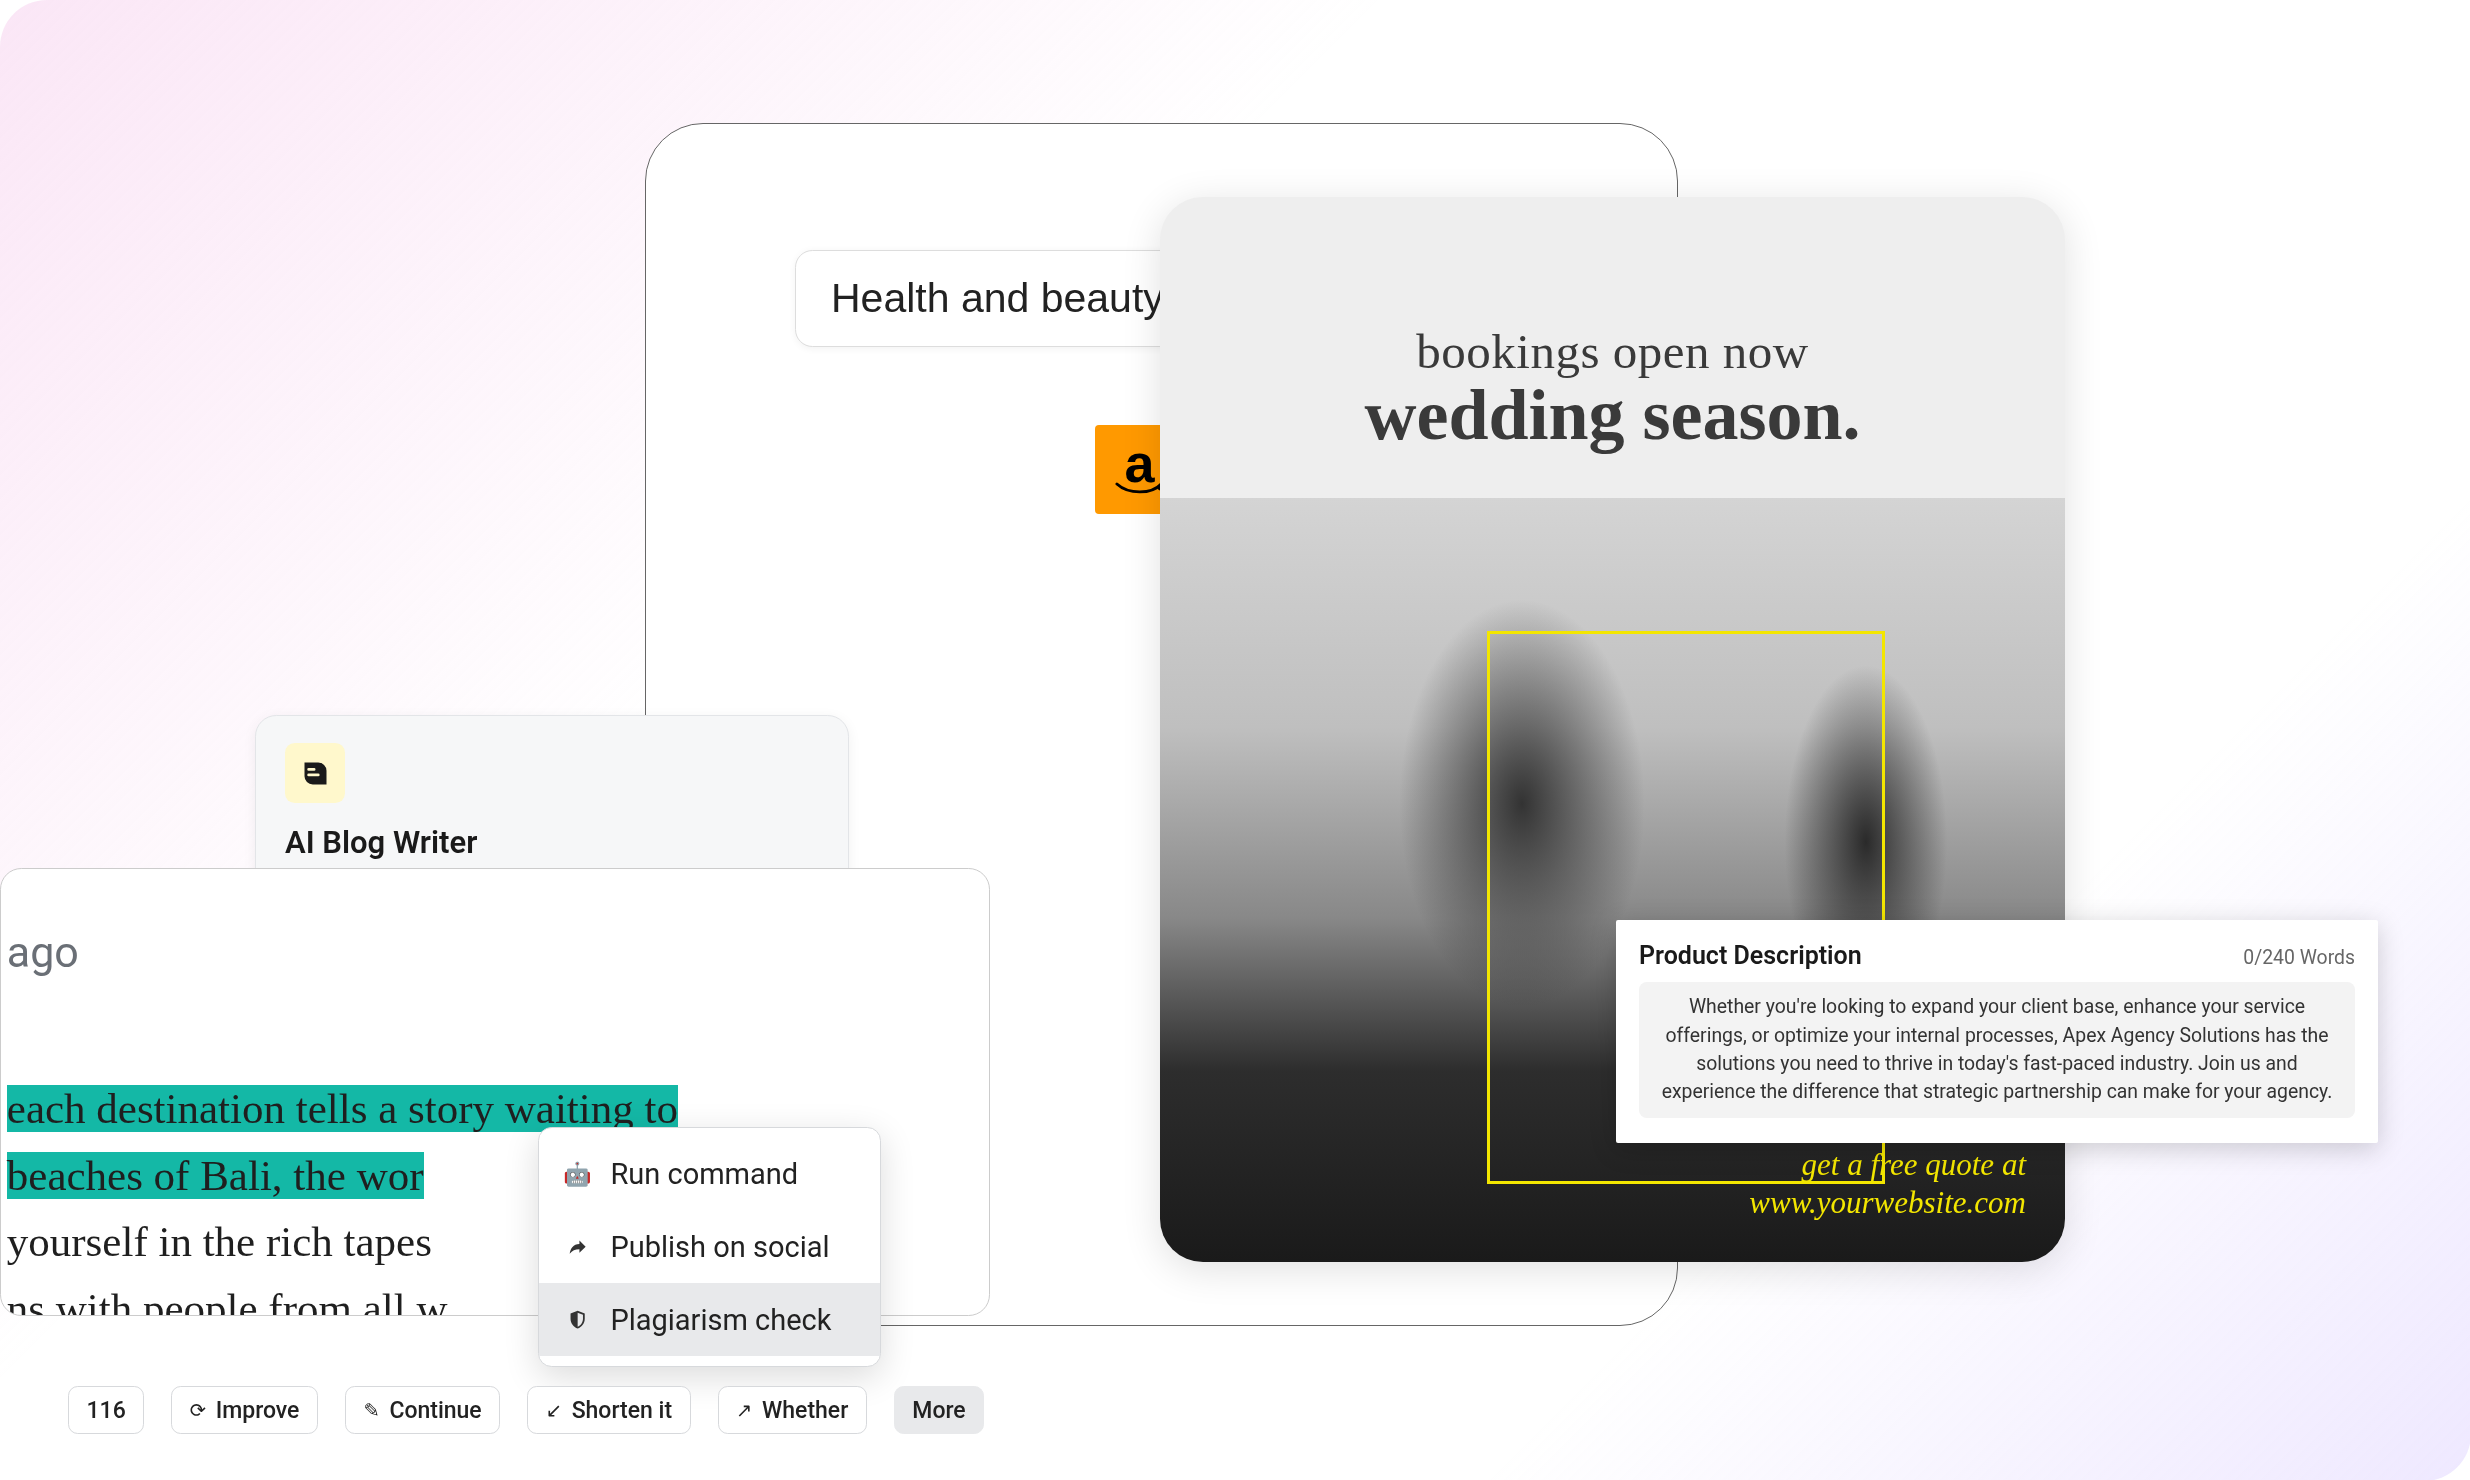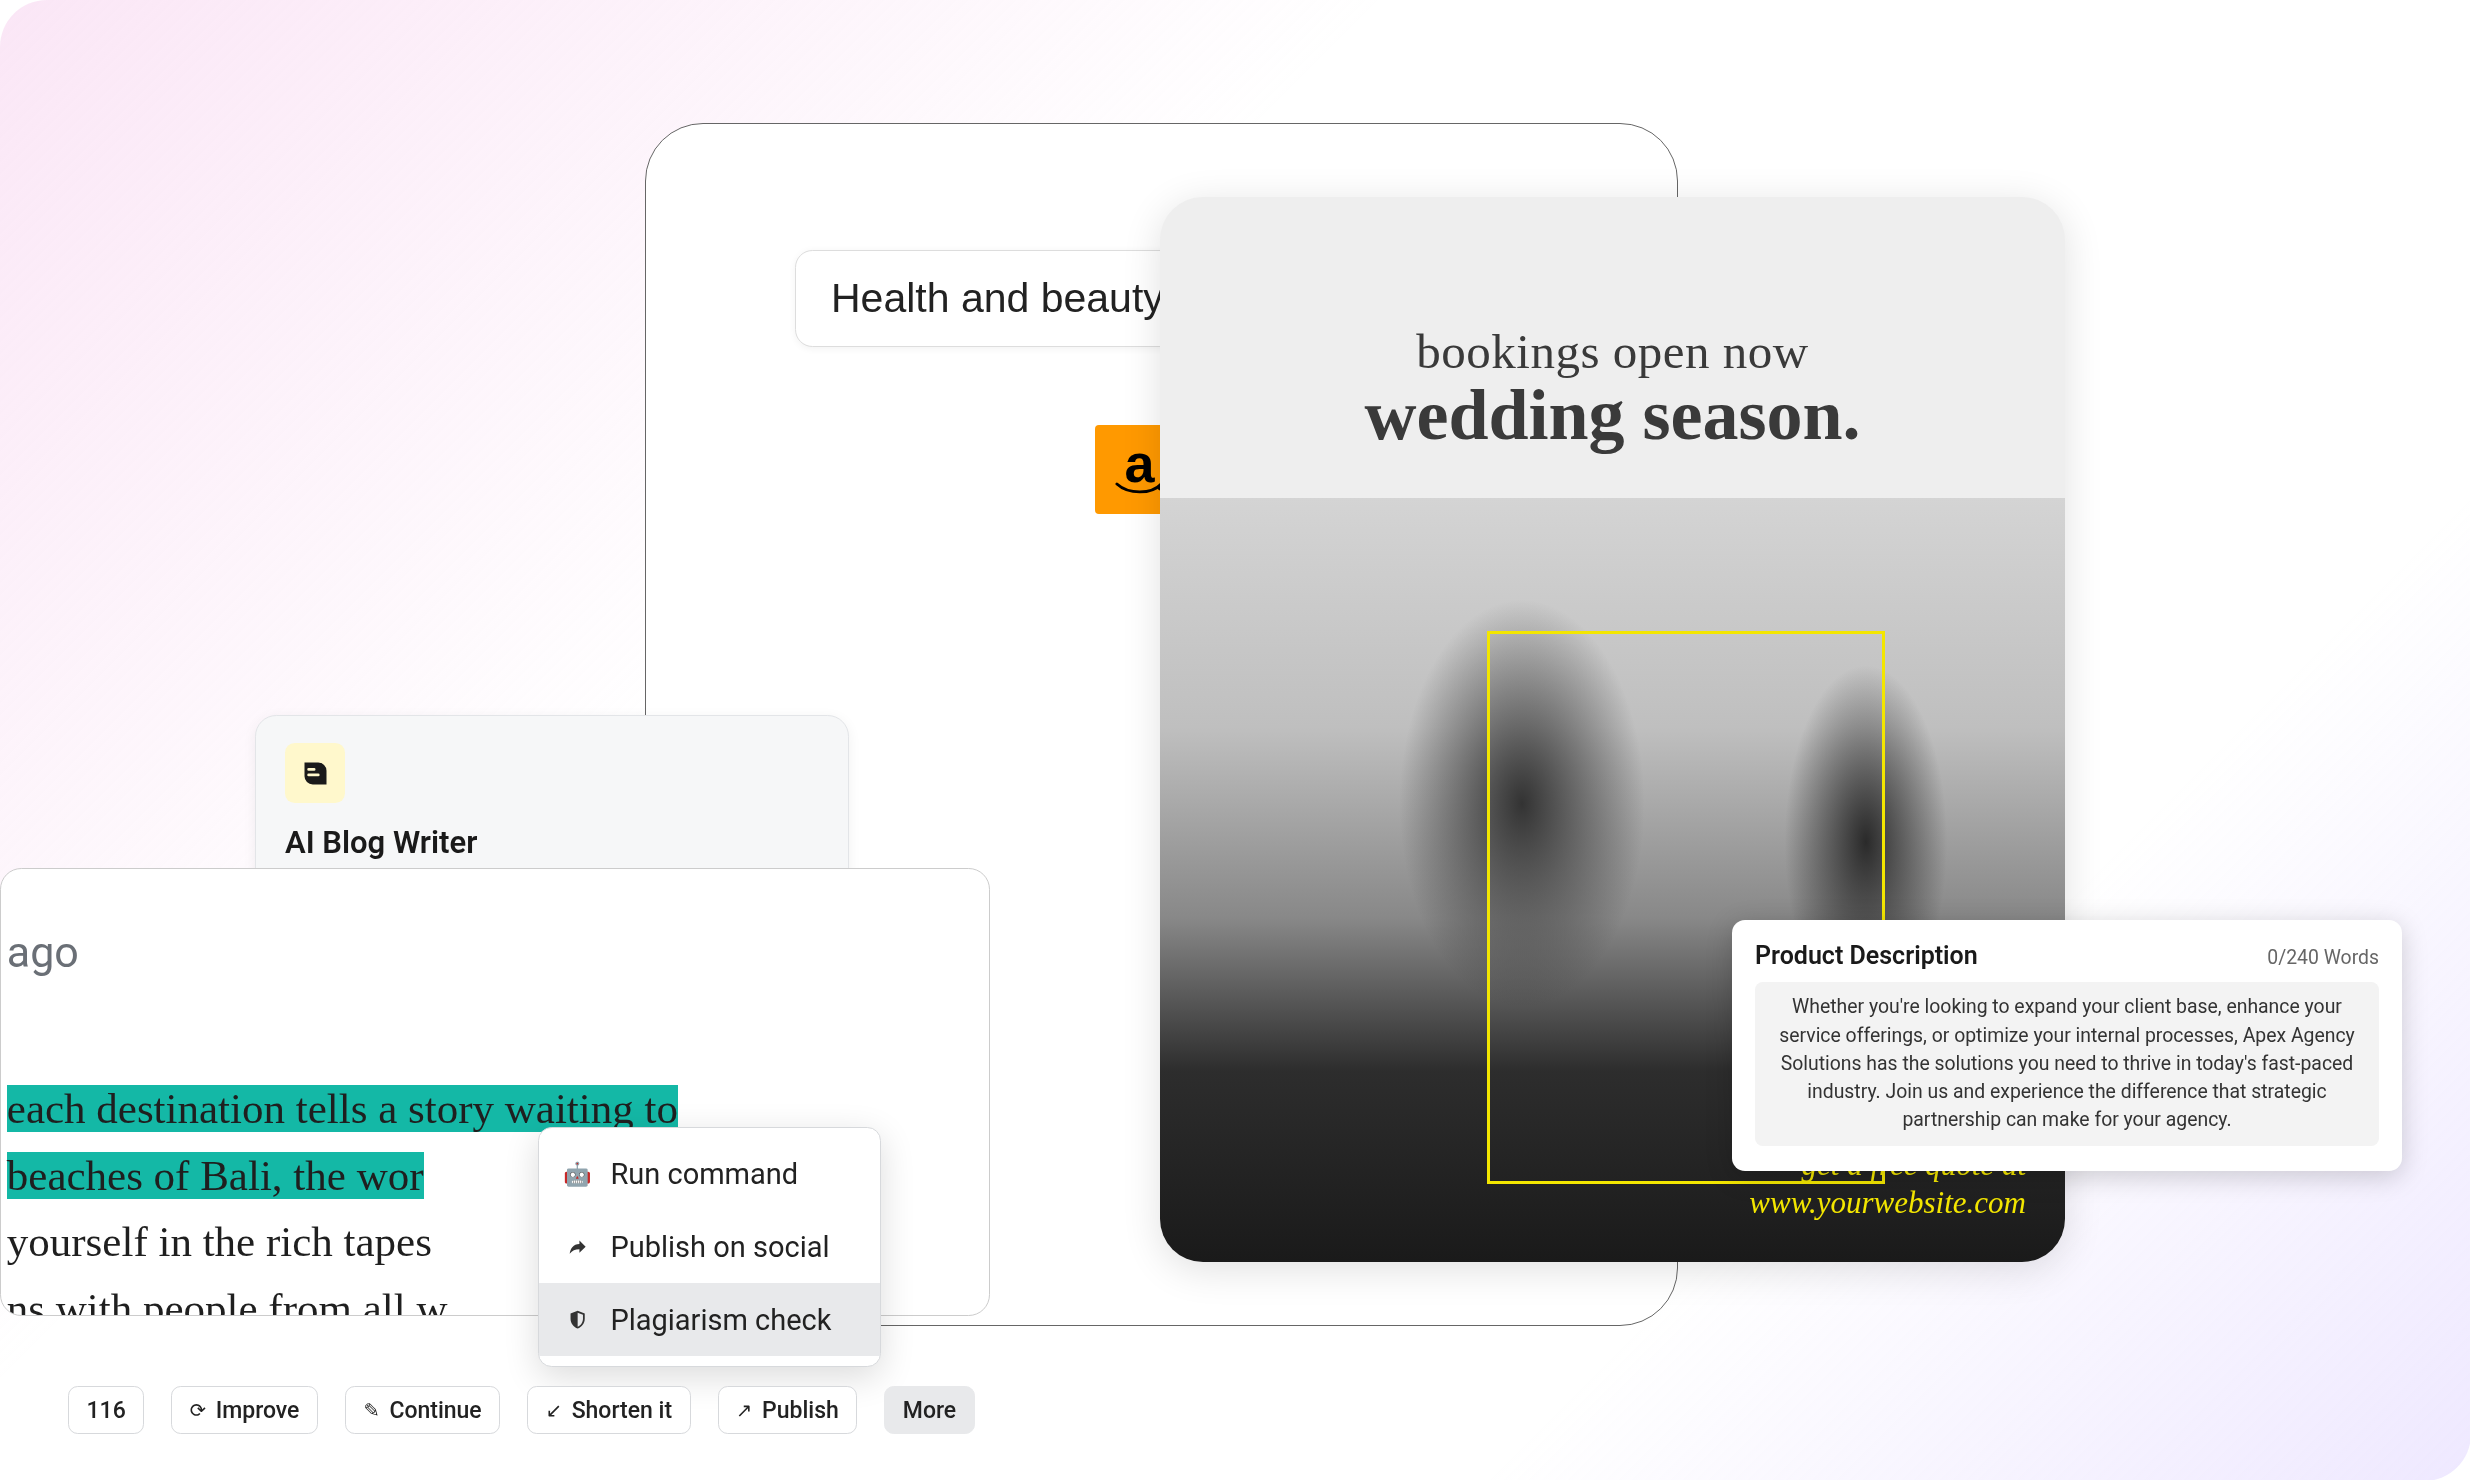--- a/index.html
+++ b/index.html
@@ -131,25 +131,25 @@
   font-family: 'Times New Roman', serif;
   font-style: italic;
   color: #f3e600;
   font-size: 31px;
   line-height: 1.25;
 }
 
 
 .pd-popover {
   position: absolute;
-  left: 1732px;
+  left: 1616px;
   top: 920px;
-  width: 670px;
-  background: #fff;
-  border-radius: 13px;
+  width: 762px;
+  background: #fff;
+  border-radius: 2px;
   box-shadow: 0 5.8px 27px rgba(0,0,0,0.18);
   padding: 21.3px 23px 25px;
 }
 .pd-header { display: flex; justify-content: space-between; align-items: baseline; margin-bottom: 11.6px; }
 .pd-title { font-size: 25px; font-weight: 600; color: #1a1a1a; }
 .pd-count { font-size: 19.4px; color: #666; }
 .pd-body {
   font-size: 19.4px;
   line-height: 1.45;
   color: #333;
@@ -353,21 +353,21 @@
     <div class="tb-chip">
       <span class="tb-icon">✎</span>
       <span>Continue</span>
     </div>
     <div class="tb-chip">
       <span class="tb-icon">↙</span>
       <span>Shorten it</span>
     </div>
     <div class="tb-chip">
       <span class="tb-icon">↗</span>
-      <span>Publish</span>
+      <span>Whether</span>
     </div>
     <div class="tb-chip gray">
       <span>More</span>
     </div>
   </div>
 
 </div>
 
 
 </body></html>

